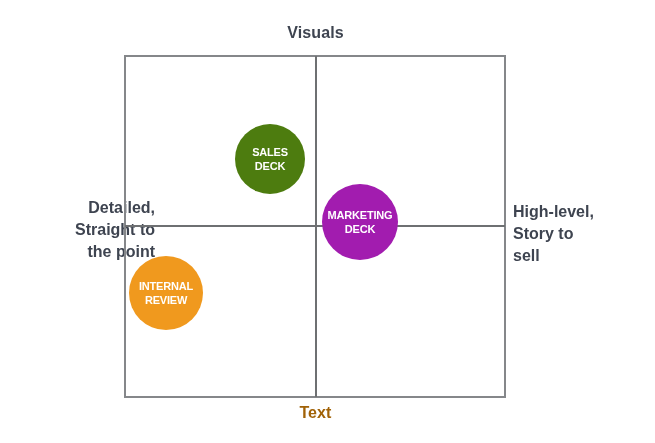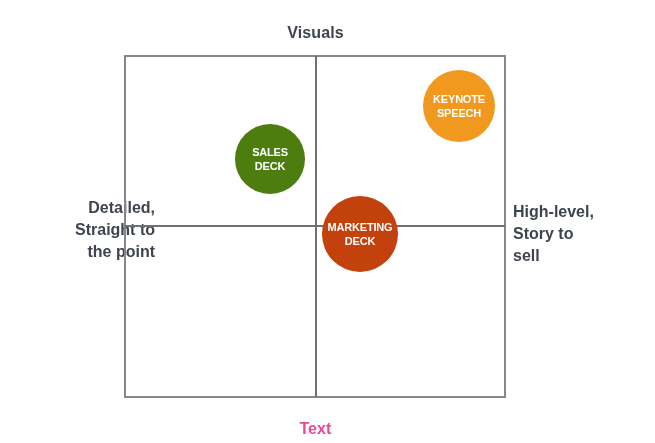--- a/index.html
+++ b/index.html
@@ -67,33 +67,33 @@
     z-index: 2;
   }
   .bubble.dark { z-index: 3; }
 </style>
 </head>
 <body>
 
 <div class="canvas">
 
   <div class="axis-title top" style="color: rgb(62, 68, 80);">Visuals</div>
-  <div class="axis-title bottom" style="color: #ec4899; margin-top: 16px;">Text</div>
+  <div class="axis-title bottom" style="color: #a16207;">Text</div>
 
   <div class="axis-side left" style="color: rgb(62, 68, 80);">Detailed,
 Straight to
 the point</div>
   <div class="axis-side right" style="color: rgb(62, 68, 80);">High-level,
 Story to
 sell</div>
 
   <div class="matrix-box" style="border-color: rgb(133, 135, 138);"></div>
   <div class="center-line vertical" style="background: rgb(110, 112, 114);"></div>
   <div class="center-line horizontal" style="background: rgb(110, 112, 114);"></div>
 
   <div class="bubble dark" style="left: 235px; top: 124px; width: 70px; height: 70px; background: #4d7c0f; color: rgb(255, 255, 255);">SALES
 DECK</div>
-  <div class="bubble" style="left: 423px; top: 70px; width: 72px; height: 72px; background: rgb(240, 153, 30); color: rgb(255, 255, 255);">KEYNOTE
-SPEECH</div>
-  <div class="bubble" style="left: 322px; top: 196px; width: 76px; height: 76px; background: #c2410c; color: rgb(255, 255, 255);">MARKETING
+  <div class="bubble" style="left: 322px; top: 184px; width: 76px; height: 76px; background: #a21caf; color: rgb(255, 255, 255);">MARKETING
 DECK</div>
+  <div class="bubble" style="left: 129px; top: 256px; width: 74px; height: 74px; background: rgb(240, 153, 30); color: rgb(255, 255, 255);">INTERNAL
+REVIEW</div>
 
 </div>
 
 </body></html>

